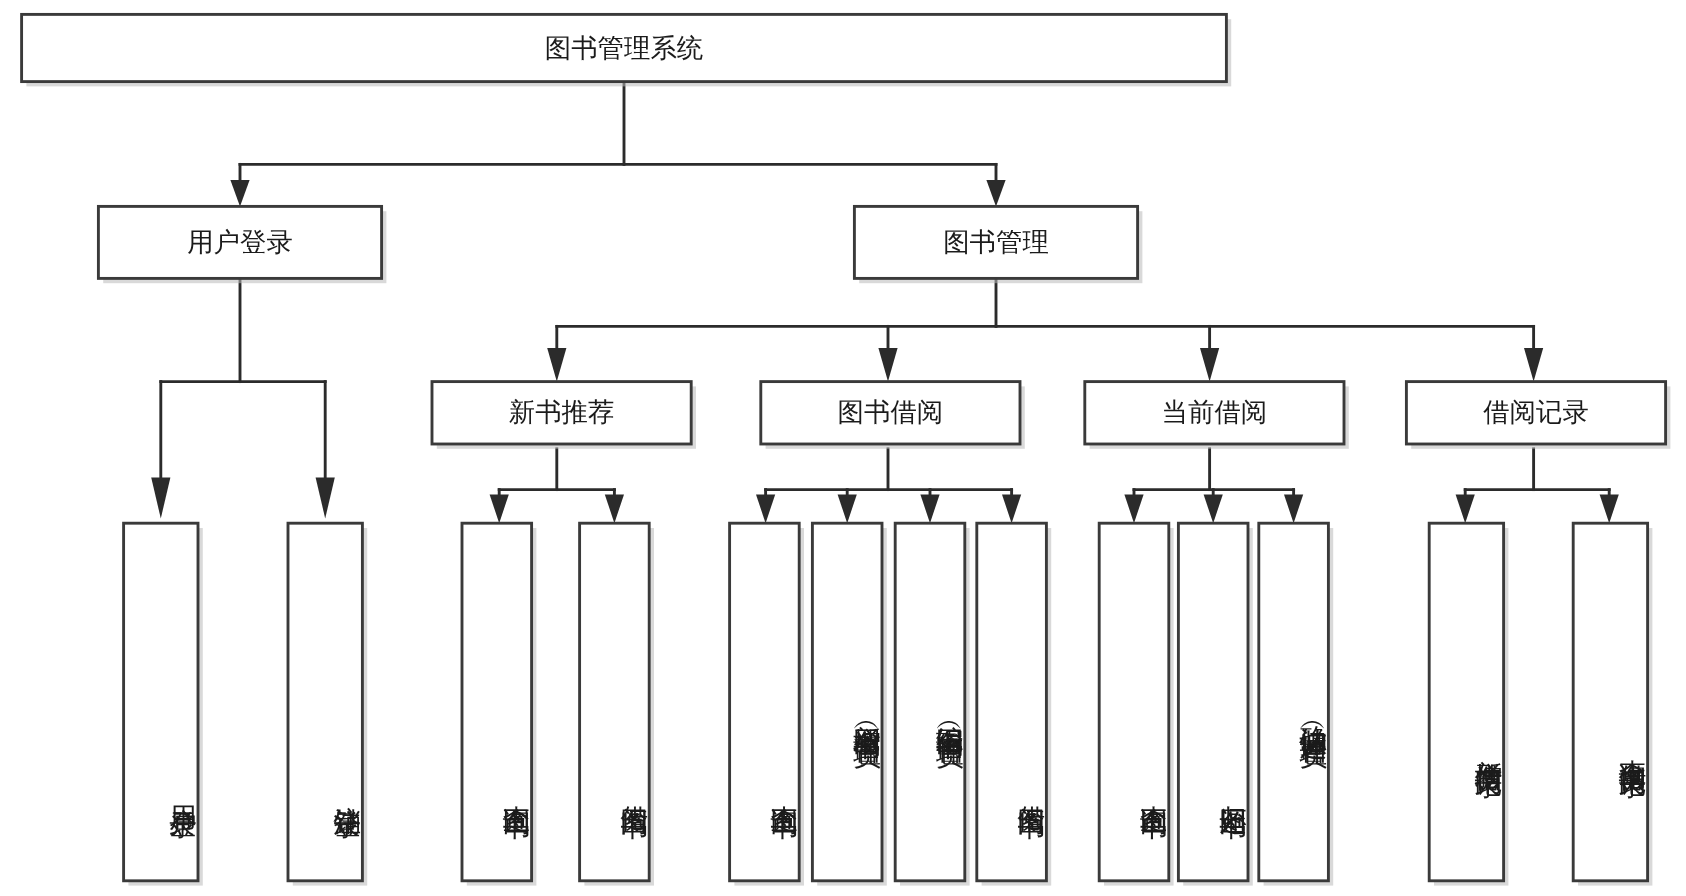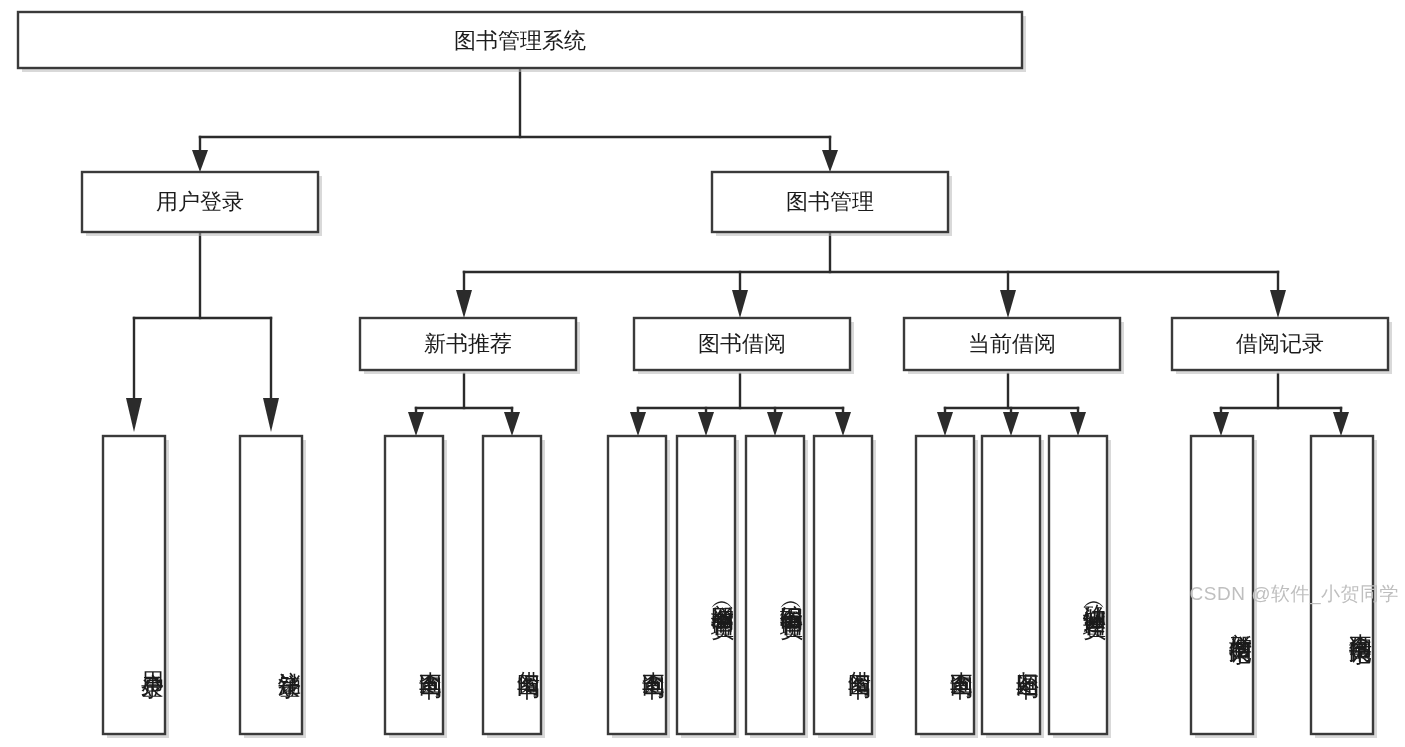--- a/index.html
+++ b/index.html
@@ -225,14 +225,13 @@
   <div class="node-label-v" style="left:608px; top:436px; width:58px; height:298px; padding-top:72px;">查询图书</div>
   <div class="node-label-v" style="left:677px; top:436px; width:58px; height:298px; padding-top:10px;">新增图书（管理员）</div>
   <div class="node-label-v" style="left:746px; top:436px; width:58px; height:298px; padding-top:10px;">编辑图书（管理员）</div>
   <div class="node-label-v" style="left:814px; top:436px; width:58px; height:298px; padding-top:72px;">借阅图书</div>
   <div class="node-label-v" style="left:916px; top:436px; width:58px; height:298px; padding-top:72px;">查询图书</div>
   <div class="node-label-v" style="left:982px; top:436px; width:58px; height:298px; padding-top:72px;">归还图书</div>
   <div class="node-label-v" style="left:1049px; top:436px; width:58px; height:298px; padding-top:10px;">确认归还（管理员）</div>
   <div class="node-label-v" style="left:1191px; top:436px; width:62px; height:298px; padding-top:36px;">新增借阅记录</div>
   <div class="node-label-v" style="left:1311px; top:436px; width:62px; height:298px; padding-top:36px;">查询借阅记录</div>
 
-  <div class="watermark">CSDN @软件_小贺同学</div>
 </div>
 
 </body></html>

